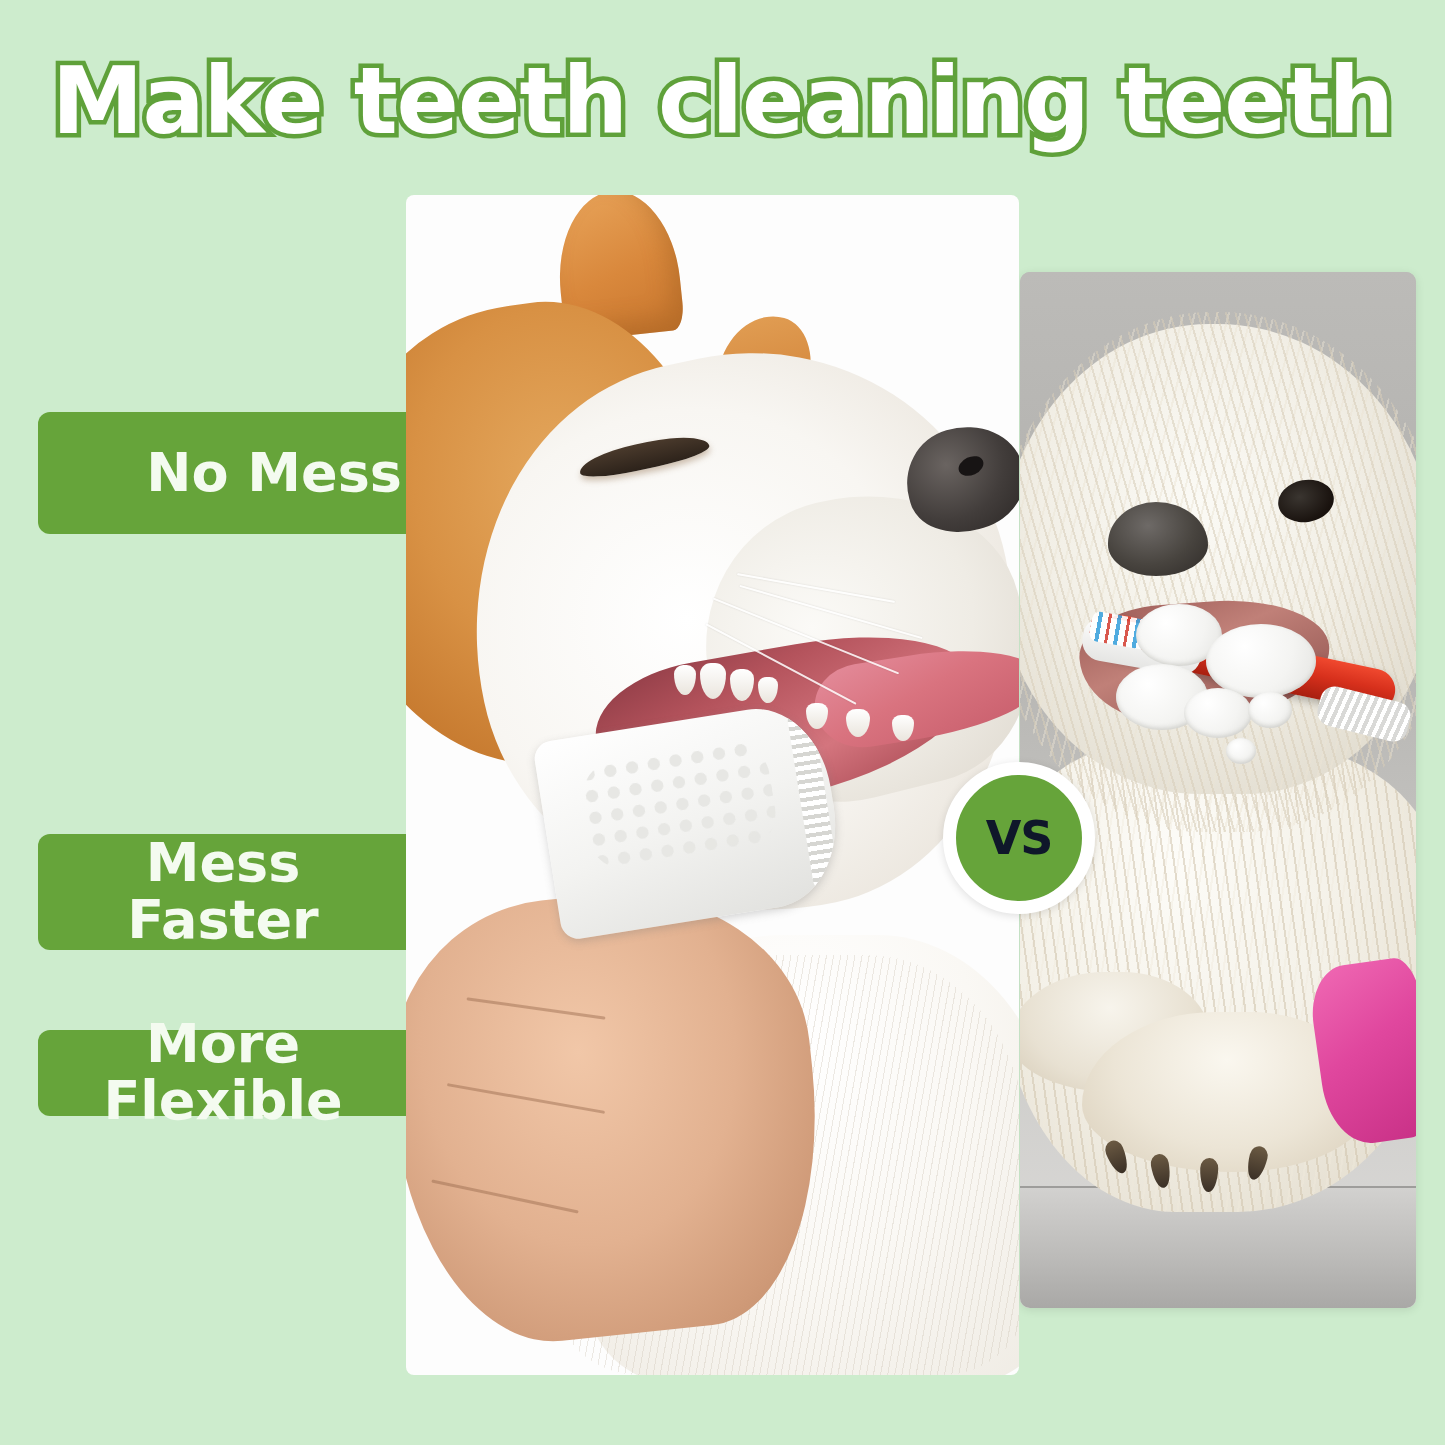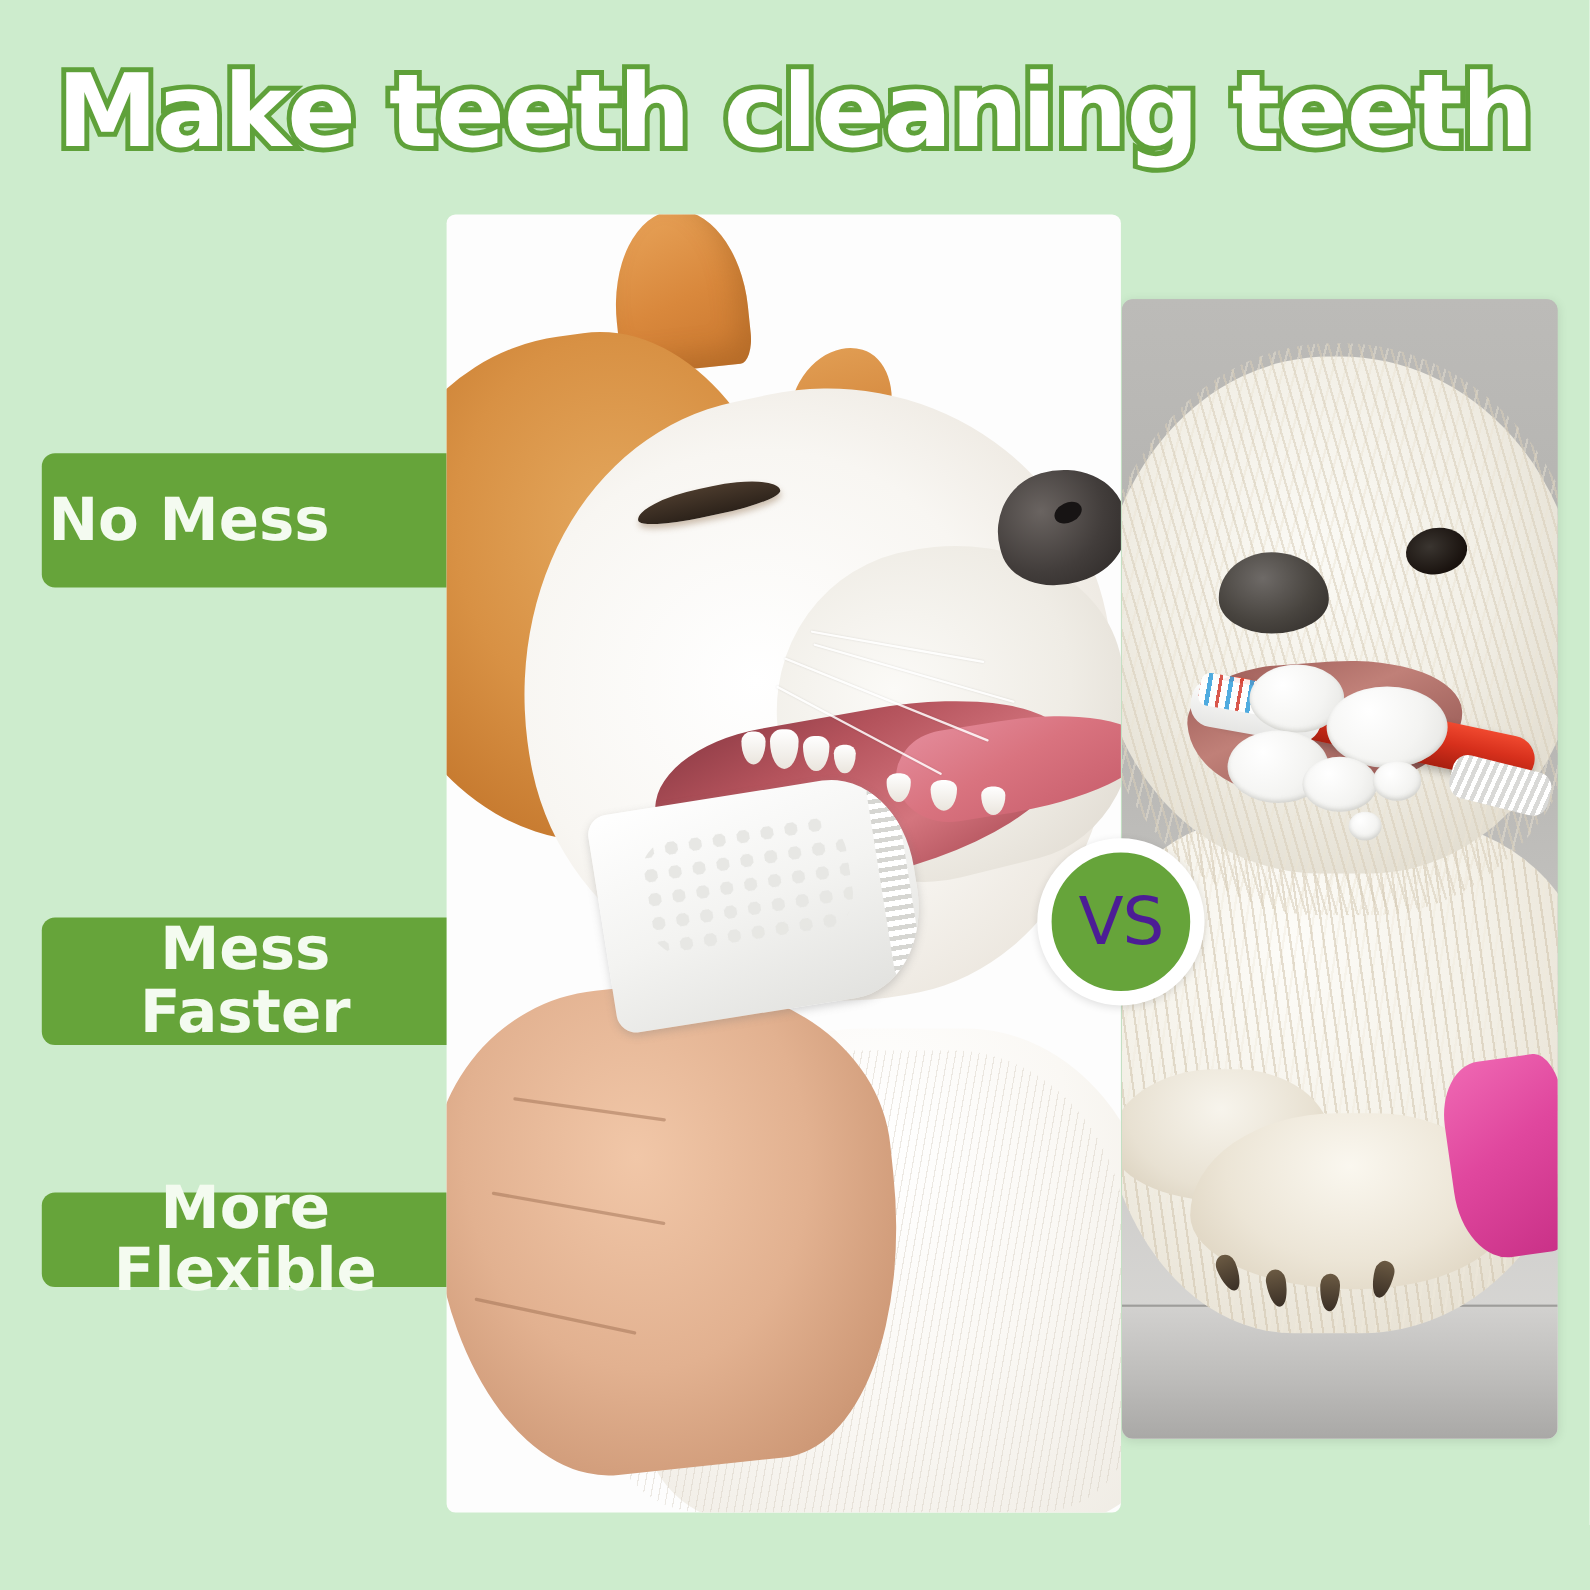--- a/index.html
+++ b/index.html
@@ -42,38 +42,38 @@
   
   .feature-bar {
     position: absolute;
     left: 38px;
     width: 370px;
     background: #66a43a;
     border-radius: 12px 0 0 12px;
     box-sizing: border-box;
     display: flex;
     align-items: center;
-    justify-content: flex-start;
+    justify-content: flex-end;
     overflow: visible;
     z-index: 2;
   }
   .feature-bar .feature-label {
     color: #f4fbf0;
     font-family: "DejaVu Sans", sans-serif;
     font-weight: bold;
     font-size: 54px;
     line-height: 1.05;
     text-align: center;
     white-space: pre-line;
     padding: 0 6px;
   }
   #bar-0 { top: 412px;  height: 122px; }
   #bar-1 { top: 614px;  height: 144px; }
   #bar-2 { top: 834px;  height: 116px; }
-  #bar-3 { top: 1084px; height: 86px; }
+  #bar-3 { top: 1030px; height: 86px; }
 
   
   .photo {
     position: absolute;
     overflow: hidden;
     background: #ffffff;
   }
 
   #photo-right {
     left: 1020px;
@@ -394,24 +394,24 @@
     background: #66a43a;
     border: 13px solid #ffffff;
     box-sizing: border-box;
     display: flex;
     align-items: center;
     justify-content: center;
     z-index: 9;
     box-shadow: 0 2px 8px rgba(0,0,0,0.12);
   }
   #vs-badge .vs-text {
-    color: #4c1d95;
+    color: #0f172a;
     font-family: "DejaVu Sans", sans-serif;
-    font-weight: normal;
-    font-size: 60px;
+    font-weight: bold;
+    font-size: 46px;
     letter-spacing: -1px;
     line-height: 1;
   }
 </style>
 </head>
 <body>
 
 <div id="poster">
 
   <div id="headline">Make teeth cleaning teeth</div>

